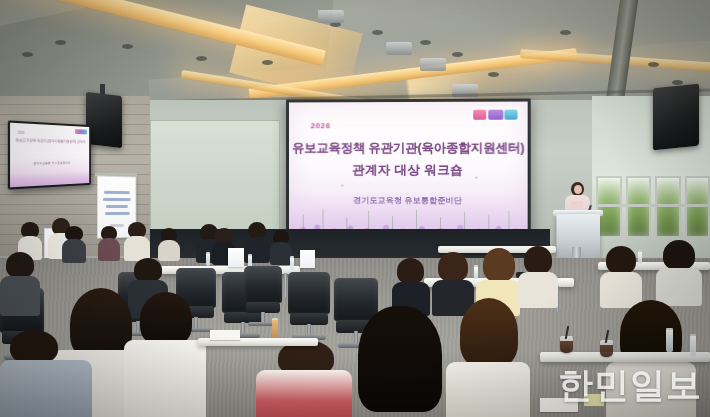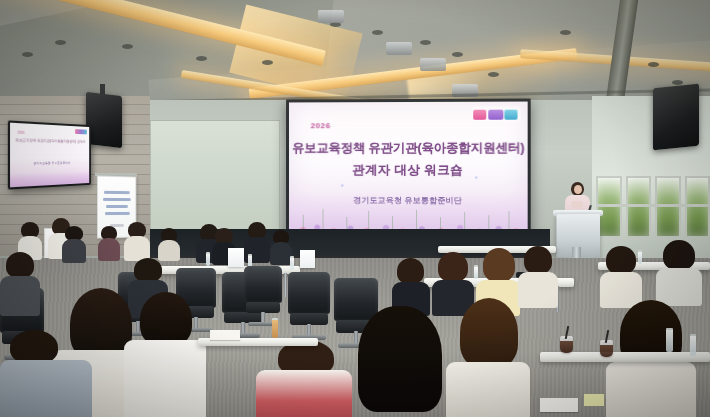--- a/index.html
+++ b/index.html
@@ -686,14 +686,15 @@
   <div class="straw" style="left:606px;top:330px;"></div>
   <div class="bottle" style="left:666px;top:328px;width:7px;height:22px;"></div>
   <div class="bottle" style="left:690px;top:334px;width:6px;height:20px;"></div>
   <div class="note-y" style="left:584px;top:394px;width:20px;height:12px;"></div>
   <div class="paper" style="left:540px;top:398px;width:38px;height:14px;"></div>
   <div class="paper" style="left:210px;top:330px;width:30px;height:10px;"></div>
   <div class="bottle" style="left:272px;top:318px;width:6px;height:18px;background:linear-gradient(180deg,rgba(240,190,120,.9),rgba(200,140,70,.9));"></div>
 
   <div class="warmcast"></div>
   <div class="vignette"></div>
+  <div class="watermark">한민일보</div>
 
 </div>
 
 </body></html>

